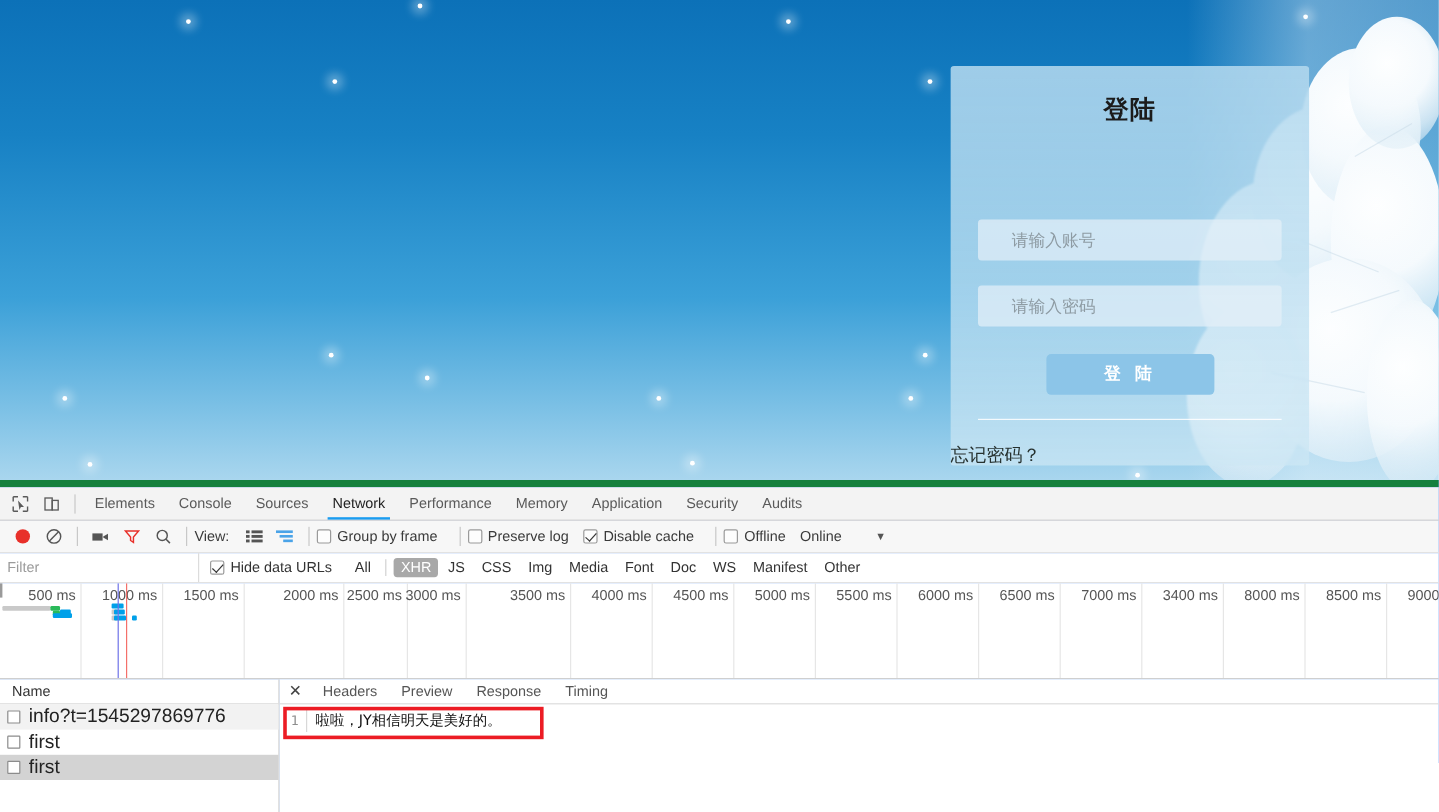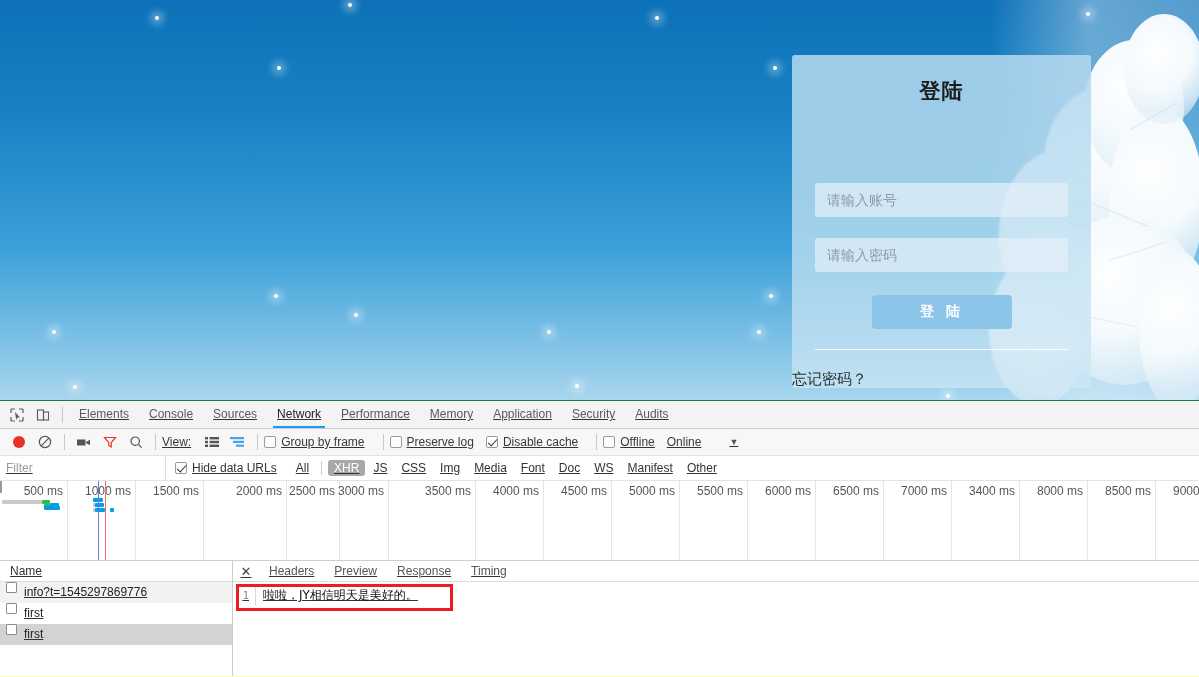--- a/index.html
+++ b/index.html
@@ -50,21 +50,21 @@
   }
   #login-inner { position: relative; width: 100%; height: 100%; padding: 0 26px; }
   .login-title {
     text-align: center; color: #1b1b1b; font-size: 21px; font-weight: bold;
     letter-spacing: 1px; padding-top: 22px;
   }
   .login-field {
     margin-top: 0; height: 34px; width: 100%;
     background: rgba(228,240,248,0.72);
     border: none; border-radius: 3px; outline: none;
-    padding: 0 12px; font-size: 14px; color: #2d2d2d;
+    padding: 0 28px; font-size: 14px; color: #2d2d2d;
     font-family: "Liberation Sans", "DejaVu Sans", sans-serif;
   }
   .login-field::placeholder { color: #8e9ba3; }
   #f1 { position: absolute; left: 23px; top: 128px; width: 253px; }
   #f2 { position: absolute; left: 23px; top: 183px; width: 253px; }
   #login-btn {
     position: absolute; left: 80px; top: 240px; width: 140px; height: 34px;
     border: none; border-radius: 4px; cursor: pointer;
     background: #8cc5e8;
     color: #ffffff; font-size: 14px; font-weight: bold; letter-spacing: 4px;
@@ -76,22 +76,22 @@
   }
   #forgot {
     position: absolute; left: 0; top: 315px; width: 100%;
     color: #26312f; font-size: 15px; font-weight: normal;
     cursor: pointer;
   }
 
   
   #devtools {
     position: absolute; left: 0; top: 400px; width: 1199px; height: 277px;
-    background: #fef9c3; border-top: 1px solid #15803d;
-    font-size: 12px; color: #333; text-decoration: underline;
+    background: #3b82f6; border-top: 6px solid #15803d;
+    font-size: 12px; color: #333;
   }
 
   
   #dt-tabs {
     display: flex; align-items: center; height: 28px;
     border-bottom: 1px solid #cdcdcd; background: #f3f3f3;
     padding-left: 4px;
   }
   .tb-icon {
     width: 26px; height: 26px; display: flex; align-items: center; justify-content: center;
@@ -167,22 +167,22 @@
   #bottom { display: flex; height: 115px; }
   #req-list {
     width: 233px; border-right: 1px solid #cdcdcd; background: #fff;
     display: flex; flex-direction: column;
   }
   #req-head {
     height: 21px; line-height: 21px; padding-left: 10px;
     border-bottom: 1px solid #dcdcdc; color: #333; font-size: 12px;
   }
   .req-row {
-    height: 21px; line-height: 21px; display: flex; align-items: flex-start;
-    padding-left: 6px; font-size: 12px; color: #222; cursor: pointer;
+    height: 21px; line-height: 21px; display: flex; align-items: center;
+    padding-left: 6px; font-size: 16px; color: #222; cursor: pointer;
     border-bottom: 1px solid transparent;
   }
   .req-row .rchk {
     width: 11px; height: 11px; border: 1px solid #8c8c8c; background: #fff;
     margin-right: 7px; flex: none; border-radius: 1px;
   }
   .req-row.alt { background: #f2f2f2; }
   .req-row.sel { background: #d3d3d3; }
 
   #detail { flex: 1; position: relative; background: #fff; }

